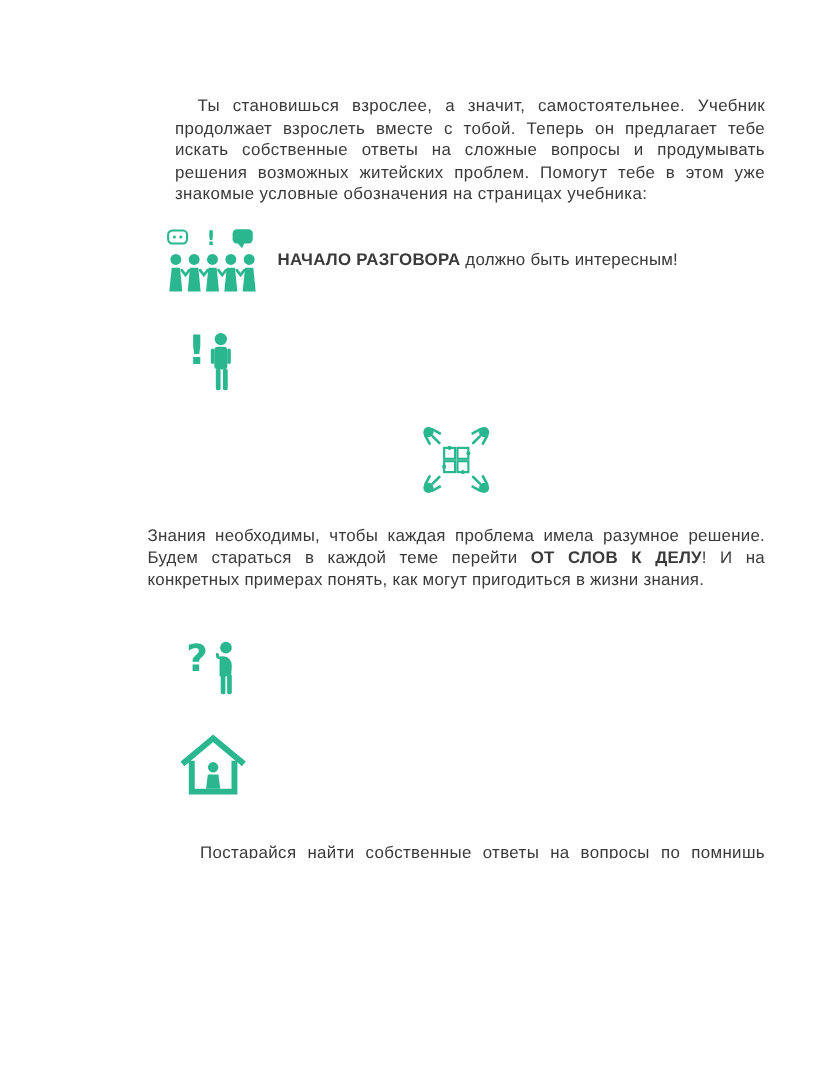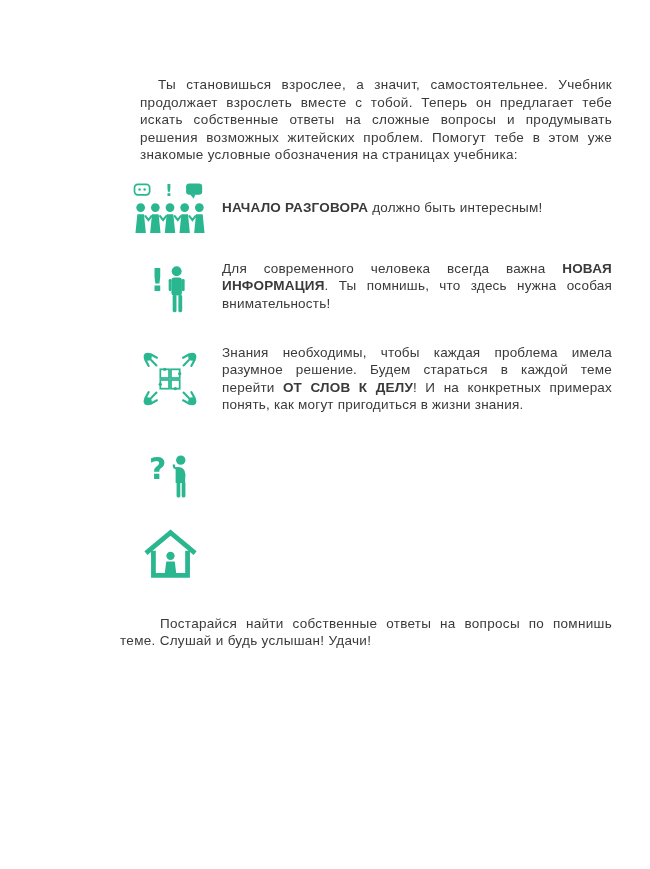--- a/index.html
+++ b/index.html
@@ -19,21 +19,21 @@
   .intro{
     margin:76px 38px 0 140px;
     font-size:13.5px;line-height:17.5px;
     text-align:justify;text-indent:18px;
     letter-spacing:0.3px;
     hyphens:auto;
   }
   .legend{margin:18px 38px 0 118px;}
   .legend-item{display:flex;align-items:center;}
   .legend-item:nth-child(2){margin-top:22px;}
-  .legend-item:nth-child(3){margin-top:28px;}
+  .legend-item:nth-child(3){flex-direction:column;}
   .legend-item:nth-child(4){margin-top:34px;}
   .legend-item:nth-child(5){margin-top:22px;}
   .icon-cell{
     flex:0 0 104px;width:104px;
     display:flex;justify-content:center;align-items:center;
     color:var(--accent);
   }
   .item-text{
     flex:1;margin:0;
     font-size:13.5px;line-height:17.5px;
@@ -102,21 +102,20 @@
           <g fill="currentColor">
             <circle cx="28" cy="15" r="5.2"></circle>
             <rect x="22.5" y="21.5" width="11" height="19" rx="3"></rect>
             <rect x="19.6" y="23" width="3" height="13" rx="1.5"></rect>
             <rect x="33.4" y="23" width="3" height="13" rx="1.5"></rect>
             <rect x="23.8" y="40" width="4" height="18" rx="1.5"></rect>
             <rect x="29.8" y="40" width="4" height="18" rx="1.5"></rect>
           </g>
         </svg>
       </div>
-      <p class="item-text"><span>Для современного человека всегда важна </span><span class="b">НОВАЯ ИНФОРМАЦИЯ</span><span>. Ты помнишь, что здесь нужна особая внимательность!</span></p>
     </div>
 
     <div class="legend-item">
       <div class="icon-cell">
         <svg viewBox="0 0 64 64" width="62" height="62" aria-hidden="true">
           <g id="hh" fill="currentColor" stroke="currentColor" stroke-width="2.2" stroke-linecap="round">
             <circle cx="9" cy="9" r="4.2" stroke="none"></circle>
             <line x1="12" y1="6.5" x2="18.5" y2="10"></line>
             <line x1="12.5" y1="12.5" x2="18" y2="18"></line>
             <line x1="6.5" y1="12" x2="10" y2="18.5"></line>

